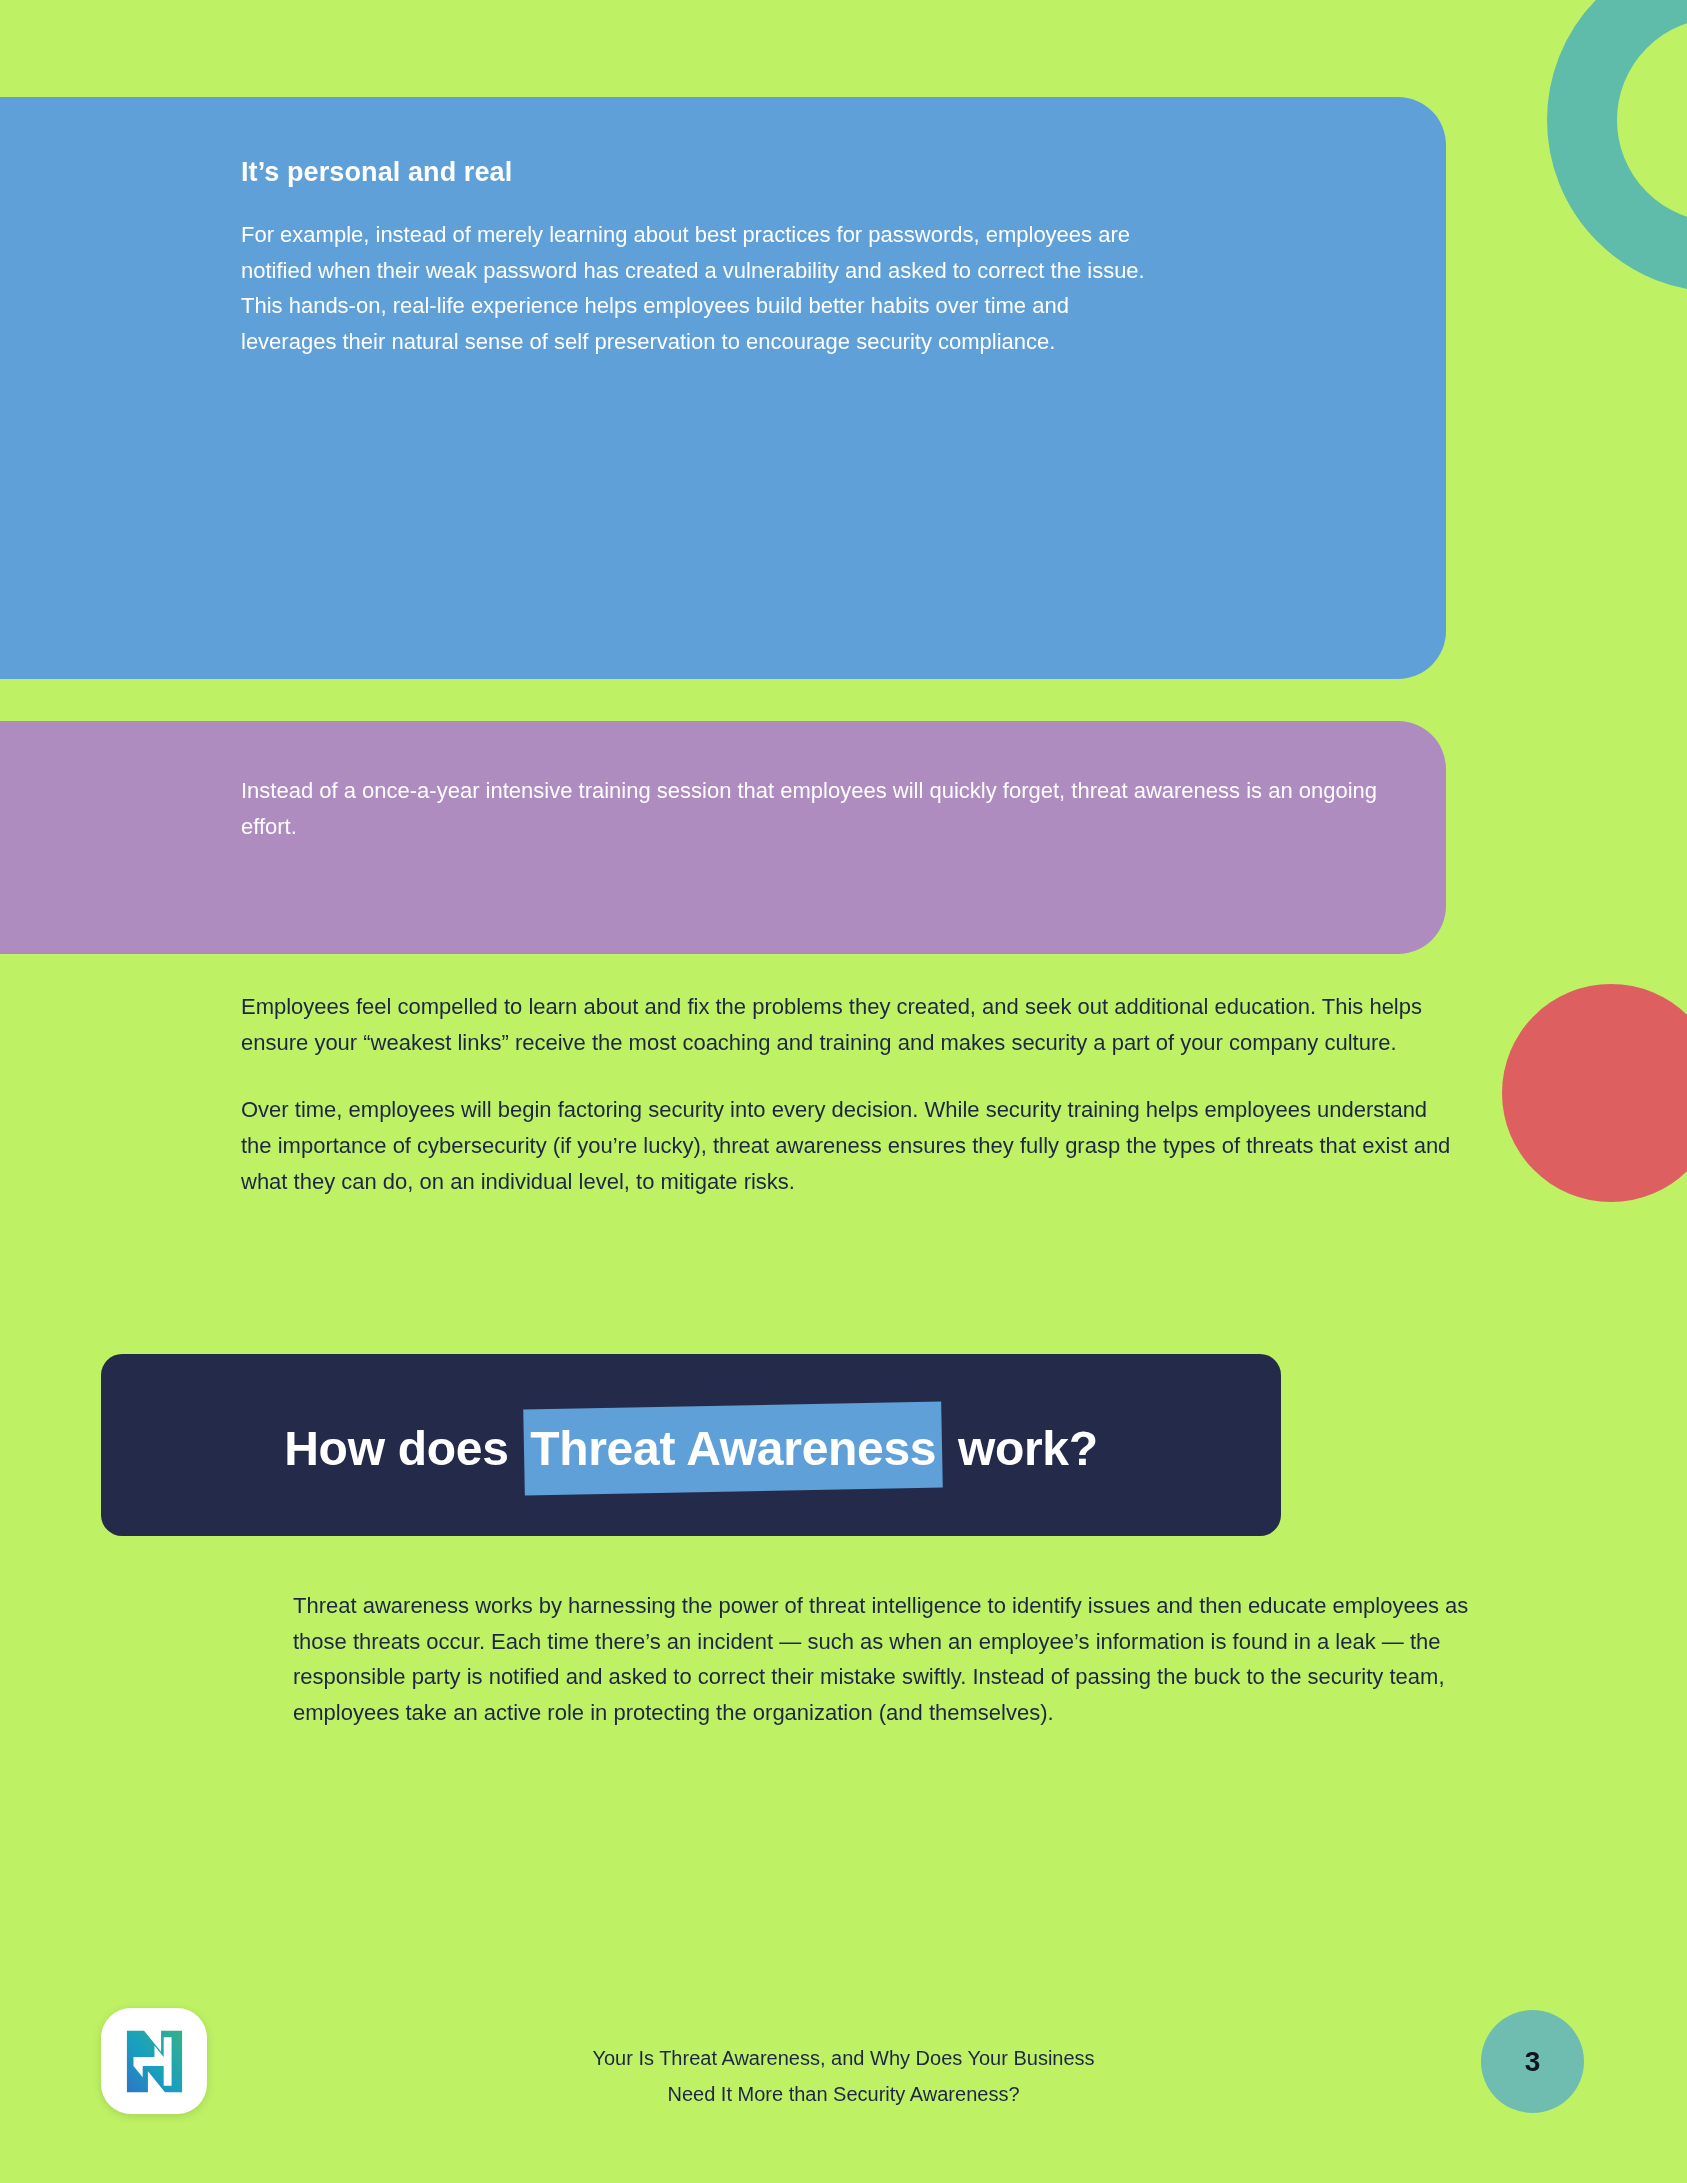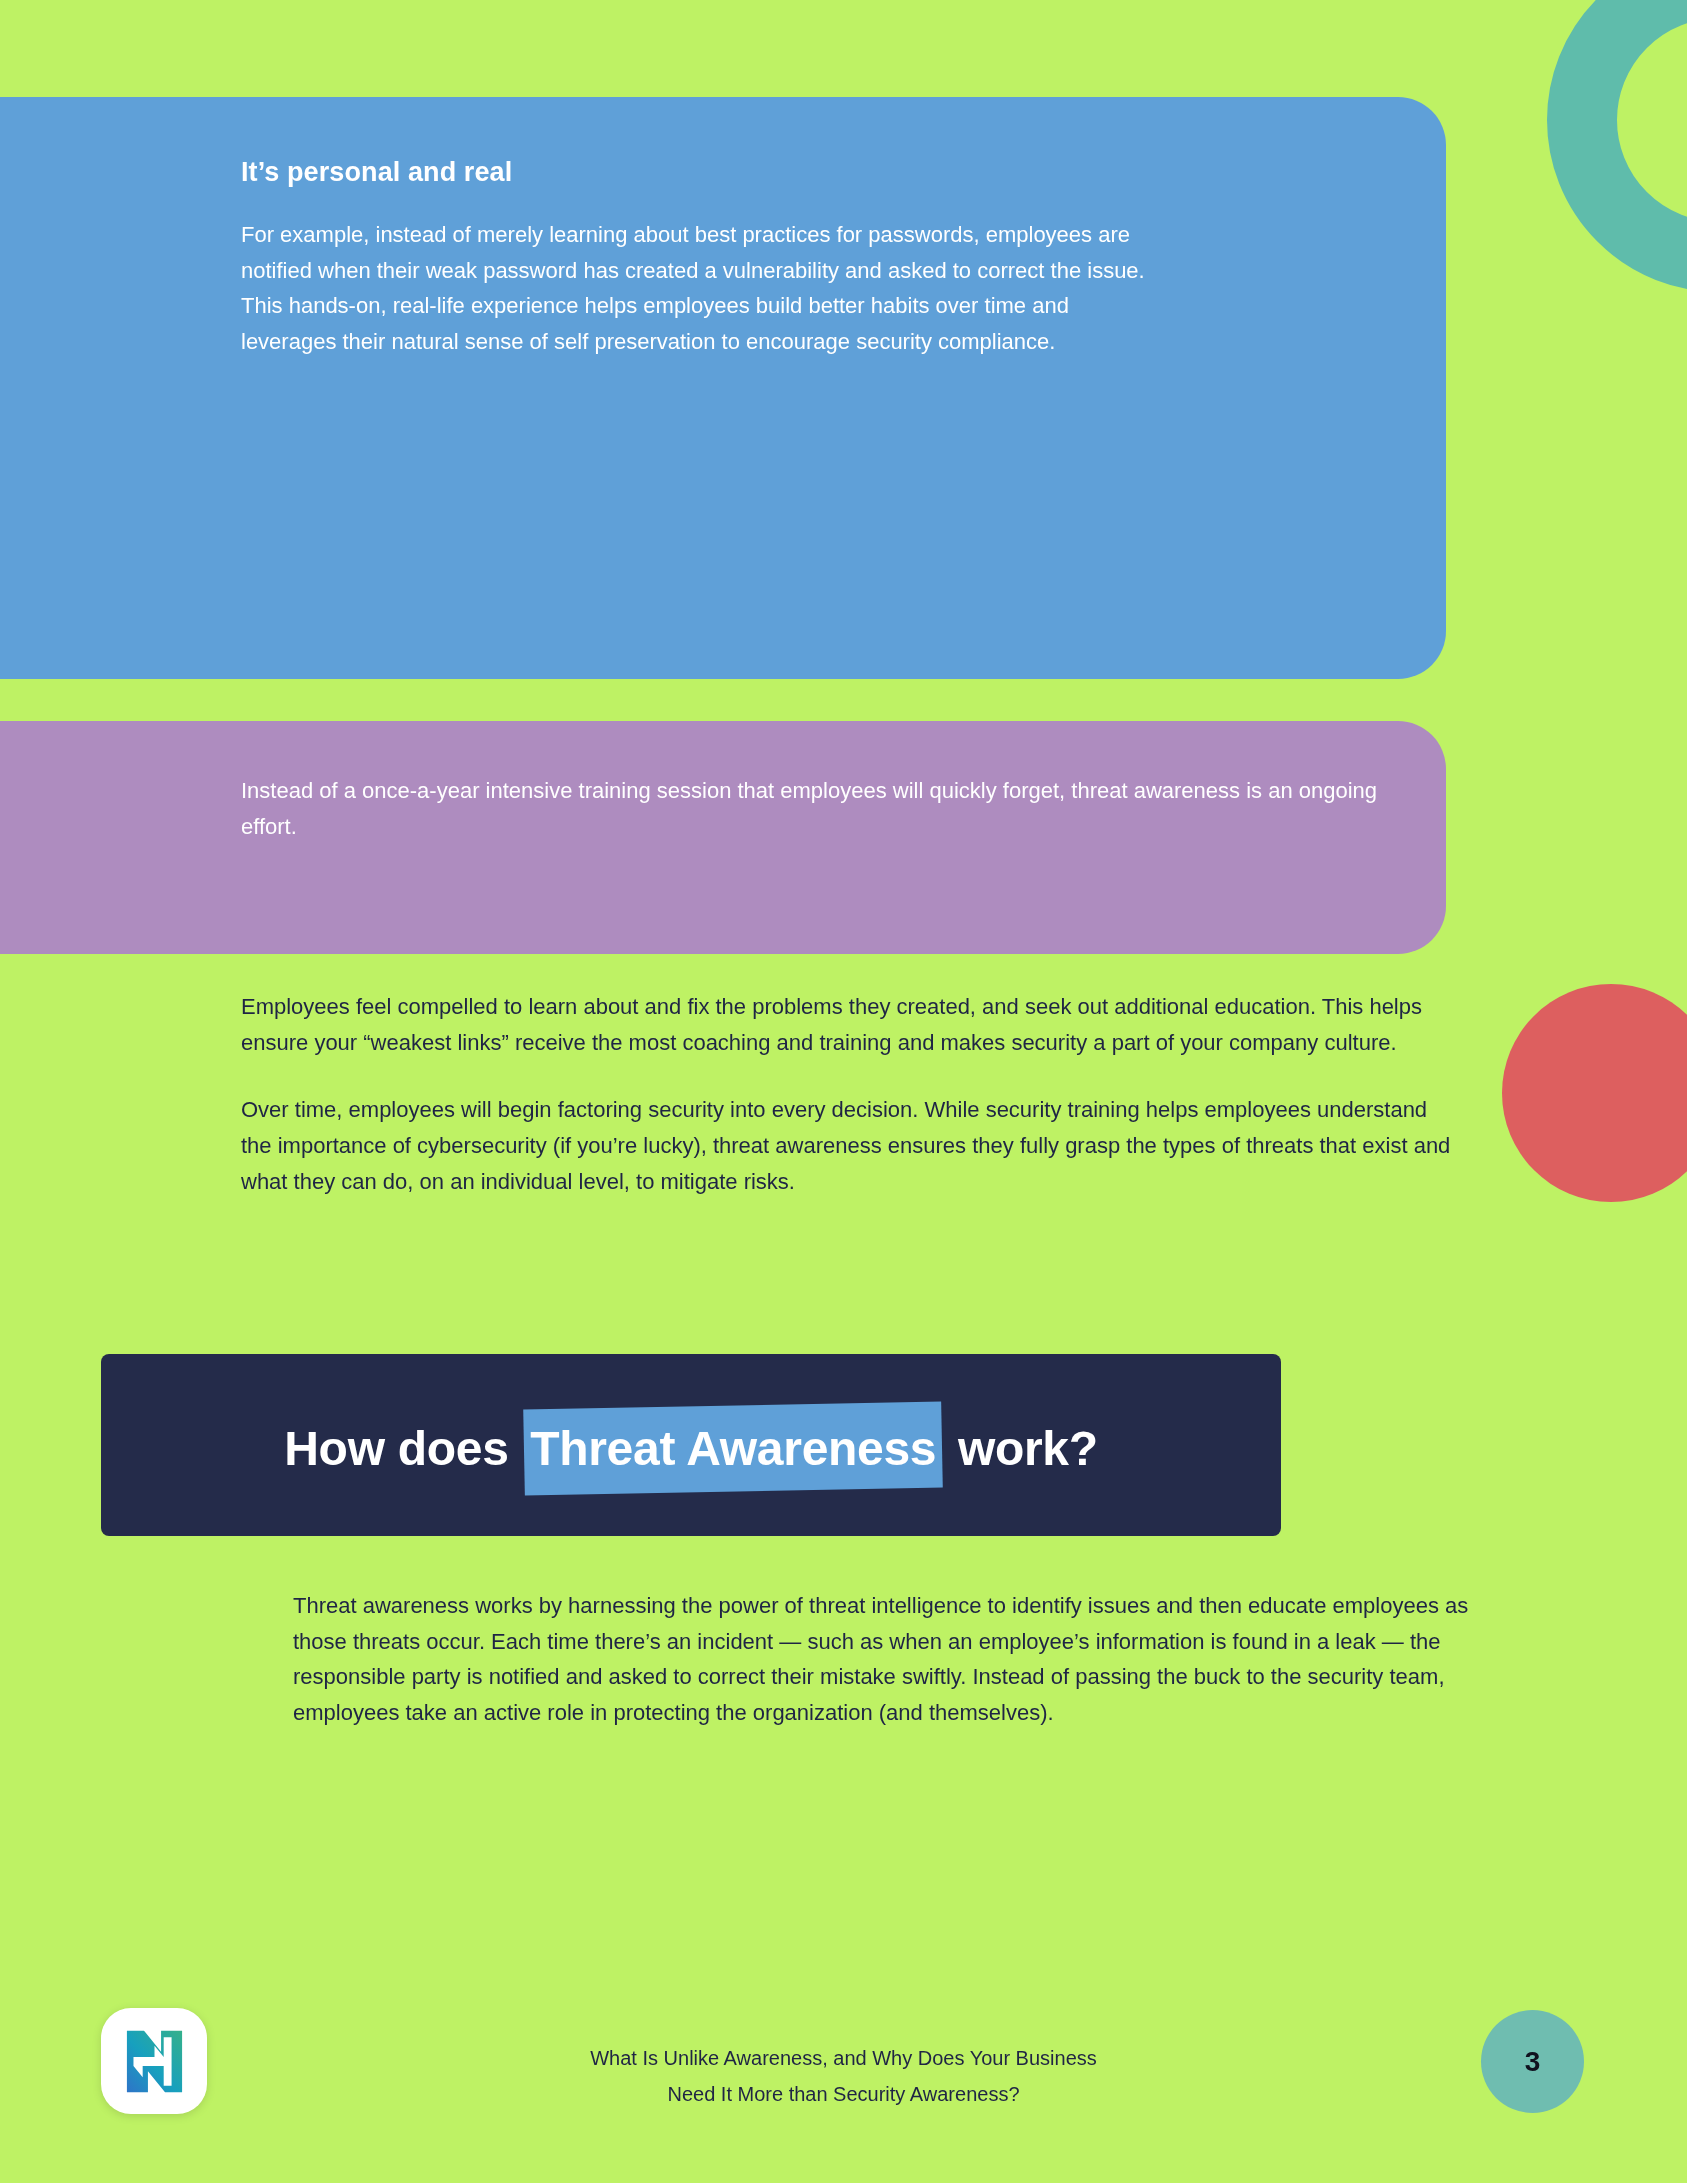--- a/index.html
+++ b/index.html
@@ -107,21 +107,21 @@
   #lower-body { top: 1588px; left: 293px; width: 1197px; }
 
   
   .banner {
     position: absolute;
     left: 101px;
     top: 1354px;
     width: 1180px;
     height: 182px;
     background: #242B4A;
-    border-radius: 8px;
+    border-radius: 21px;
     z-index: 4;
     display: flex;
     align-items: center;
     justify-content: center;
   }
   .banner-title {
     font-size: 48px;
     font-weight: bold;
     color: #ffffff;
     letter-spacing: -0.3px;
@@ -235,20 +235,20 @@
           <stop offset="45%" stop-color="#17A0BE"></stop>
           <stop offset="100%" stop-color="#35B08A"></stop>
         </linearGradient>
       </defs>
       <path d="M4 4 h26 l26 32 V4 h32 v94 H62 l-26 -32 v32 H4 Z
                M14 14 v30 h32 v-17 l14 17 V14 h12 v74 h-12 v-30 h-32 v17 l-14 -17 v30 h-0 v-74 Z" fill="url(#hnGrad)" fill-rule="evenodd"></path>
     </svg>
   </div>
 
   <div class="footer-caption">
-    <div>What Is Unlike Awareness, and Why Does Your Business</div>
+    <div>Your Is Threat Awareness, and Why Does Your Business</div>
     <div>Need It More than Security Awareness?</div>
   </div>
 
   <div class="page-badge">3</div>
 
 </div>
 
 
 </body></html>

